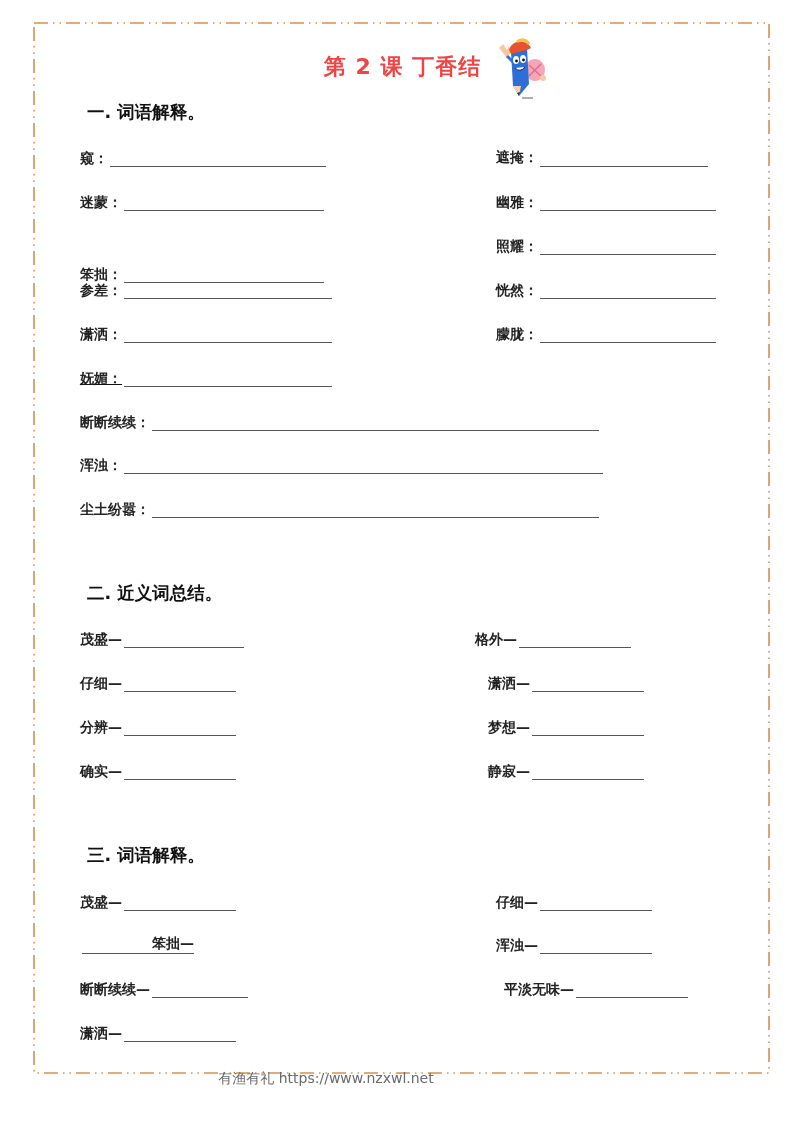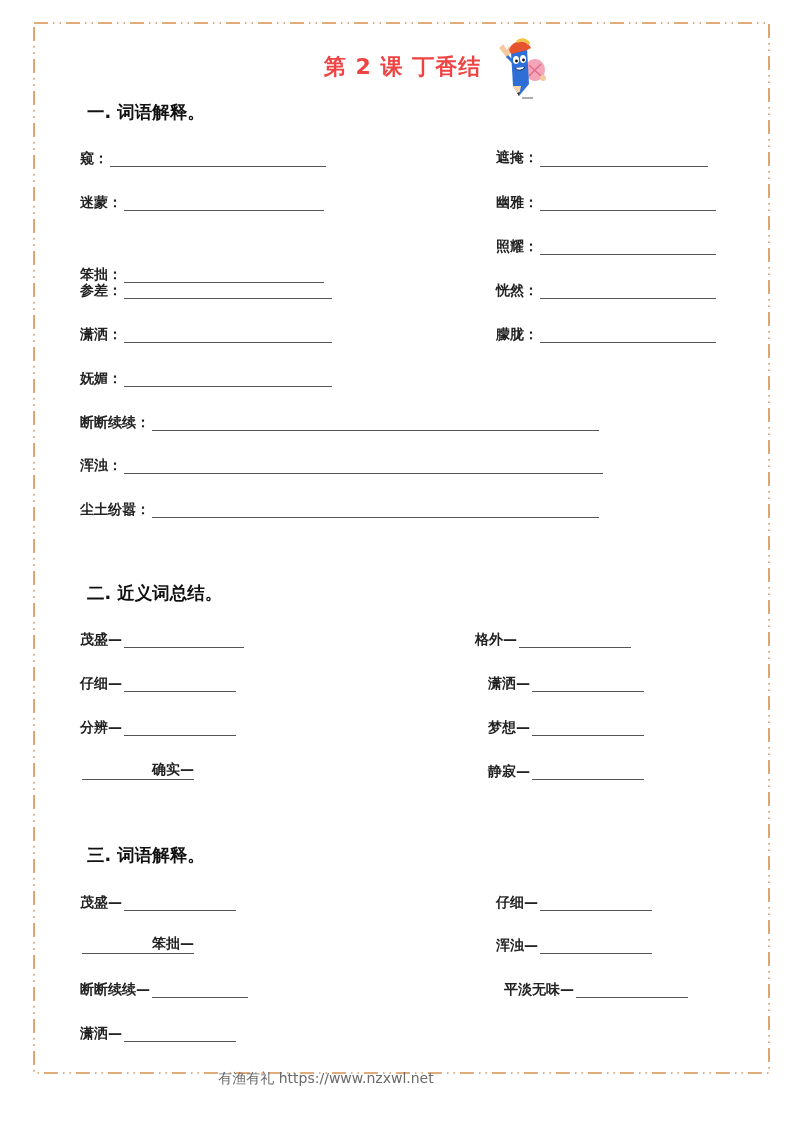--- a/index.html
+++ b/index.html
@@ -95,21 +95,21 @@
       <span class="blank" style="width: 176px;"></span>
     </div>
     <div class="item" style="left: 80px; top: 323px;">
       <span class="lbl">潇洒：</span>
       <span class="blank" style="width: 208px;"></span>
     </div>
     <div class="item" style="left: 496px; top: 323px;">
       <span class="lbl">朦胧：</span>
       <span class="blank" style="width: 176px;"></span>
     </div>
-    <div class="item" style="left: 80px; top: 367px;">
+    <div class="item" style="left: 80px; top: 367px; text-decoration: underline;">
       <span class="lbl">妩媚：</span>
       <span class="blank" style="width: 208px;"></span>
     </div>
     <div class="item" style="left: 80px; top: 411px;">
       <span class="lbl">断断续续：</span>
       <span class="blank" style="width: 447px;"></span>
     </div>
     <div class="item" style="left: 80px; top: 454px;">
       <span class="lbl">浑浊：</span>
       <span class="blank" style="width: 479px;"></span>
@@ -139,21 +139,21 @@
       <span class="blank" style="width: 112px;"></span>
     </div>
     <div class="item" style="left: 80px; top: 716px;">
       <span class="lbl">分辨—</span>
       <span class="blank" style="width: 112px;"></span>
     </div>
     <div class="item" style="left: 488px; top: 716px;">
       <span class="lbl">梦想—</span>
       <span class="blank" style="width: 112px;"></span>
     </div>
-    <div class="item" style="left: 80px; top: 760px; flex-direction: column;">
+    <div class="item" style="left: 80px; top: 760px;">
       <span class="lbl">确实—</span>
       <span class="blank" style="width: 112px;"></span>
     </div>
     <div class="item" style="left: 488px; top: 760px;">
       <span class="lbl">静寂—</span>
       <span class="blank" style="width: 112px;"></span>
     </div>
   </div>
 
 <div class="sec-head" style="top:843px">三. 词语解释。</div>

